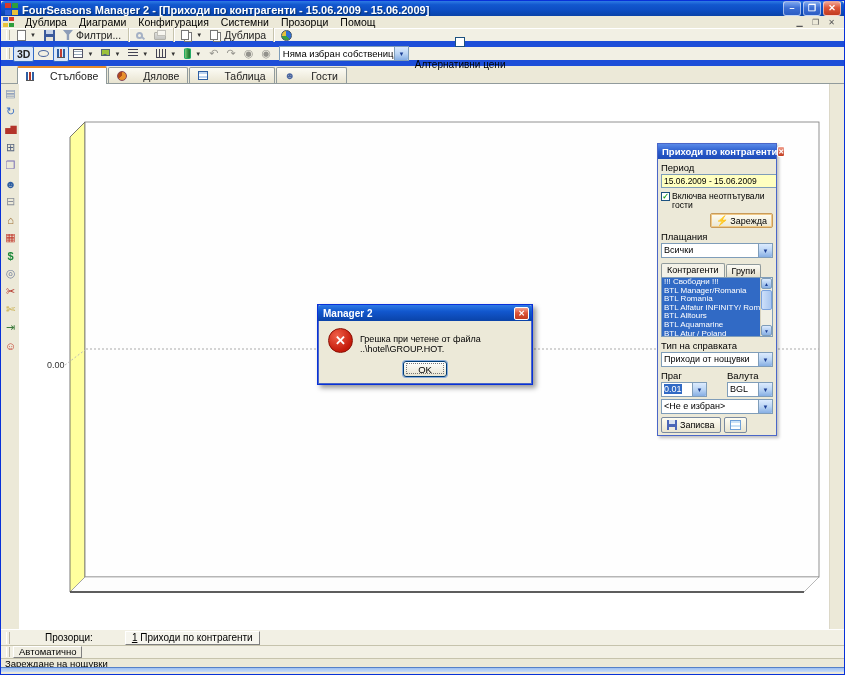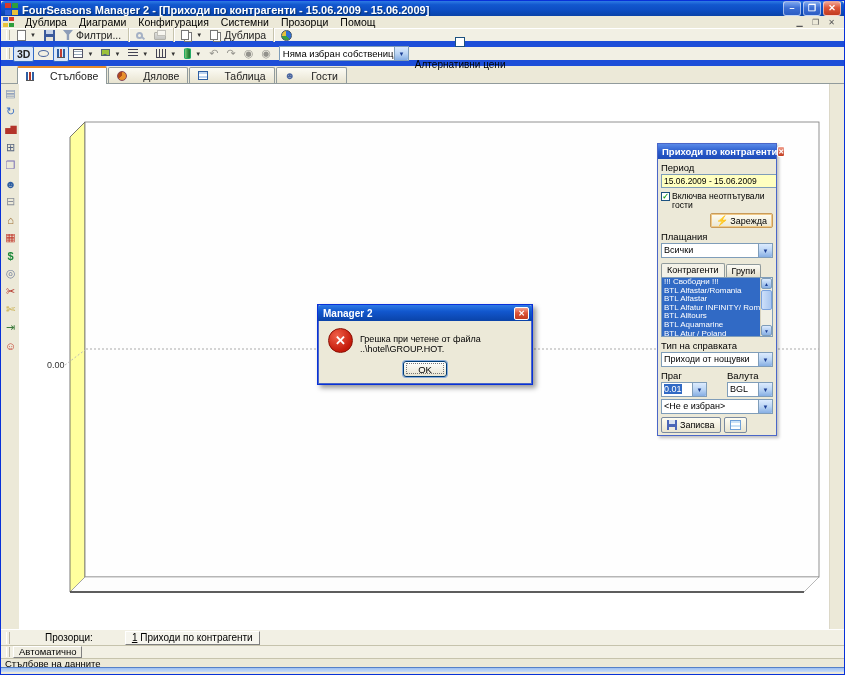--- a/index.html
+++ b/index.html
@@ -366,22 +366,22 @@
           <span class="val">Всички</span>
           <span class="cbtn">▼</span>
         </div>
         <div class="ptabs">
           <span class="ptab active">Контрагенти</span>
           <span class="ptab">Групи</span>
         </div>
         <div class="plist">
           <div class="items">
             <div class="li">!!! Свободни !!!</div>
-            <div class="li">BTL Alfastar/Romania</div>
-            <div class="li">BTL Alfastar</div>
+            <div class="li">BTL Manager/Romania</div>
+            <div class="li">BTL Romania</div>
             <div class="li">BTL Alfatur INFINITY/ Romani</div>
             <div class="li">BTL Alltours</div>
             <div class="li">BTL Aquamarine</div>
             <div class="li">BTL Atur / Poland</div>
 
           </div>
           <div class="sb">
             <span class="ar">▲</span>
             <span class="thumb"></span>
             <span class="track"></span>
@@ -444,17 +444,17 @@
     <span class="lbl">Прозорци:</span>
     <span class="win-tab-btn"><u>1</u> <span>Приходи по контрагенти</span></span>
   </div>
 
   <div class="auto-bar">
     <span class="grip"></span>
     <span class="auto-btn">Автоматично</span>
   </div>
 
   <div class="statusbar">
-    <div class="status-text">Стълбове на данните</div>
+    <div class="status-text">Зареждане на нощувки</div>
     <div class="progress"></div>
   </div>
 
 </div>
 
 </body></html>

